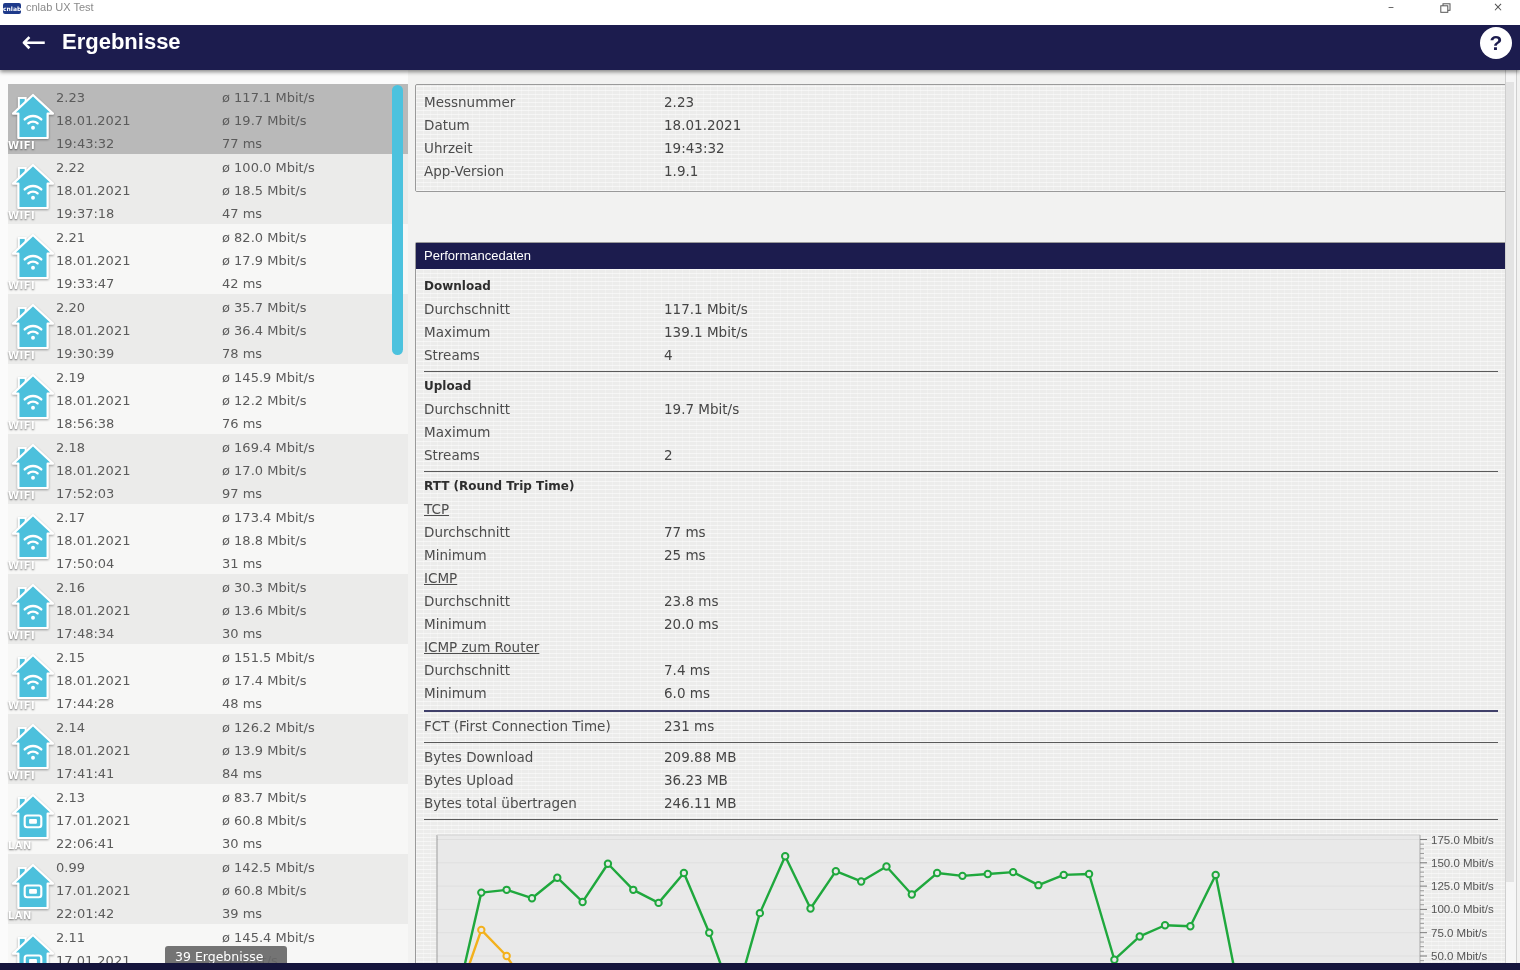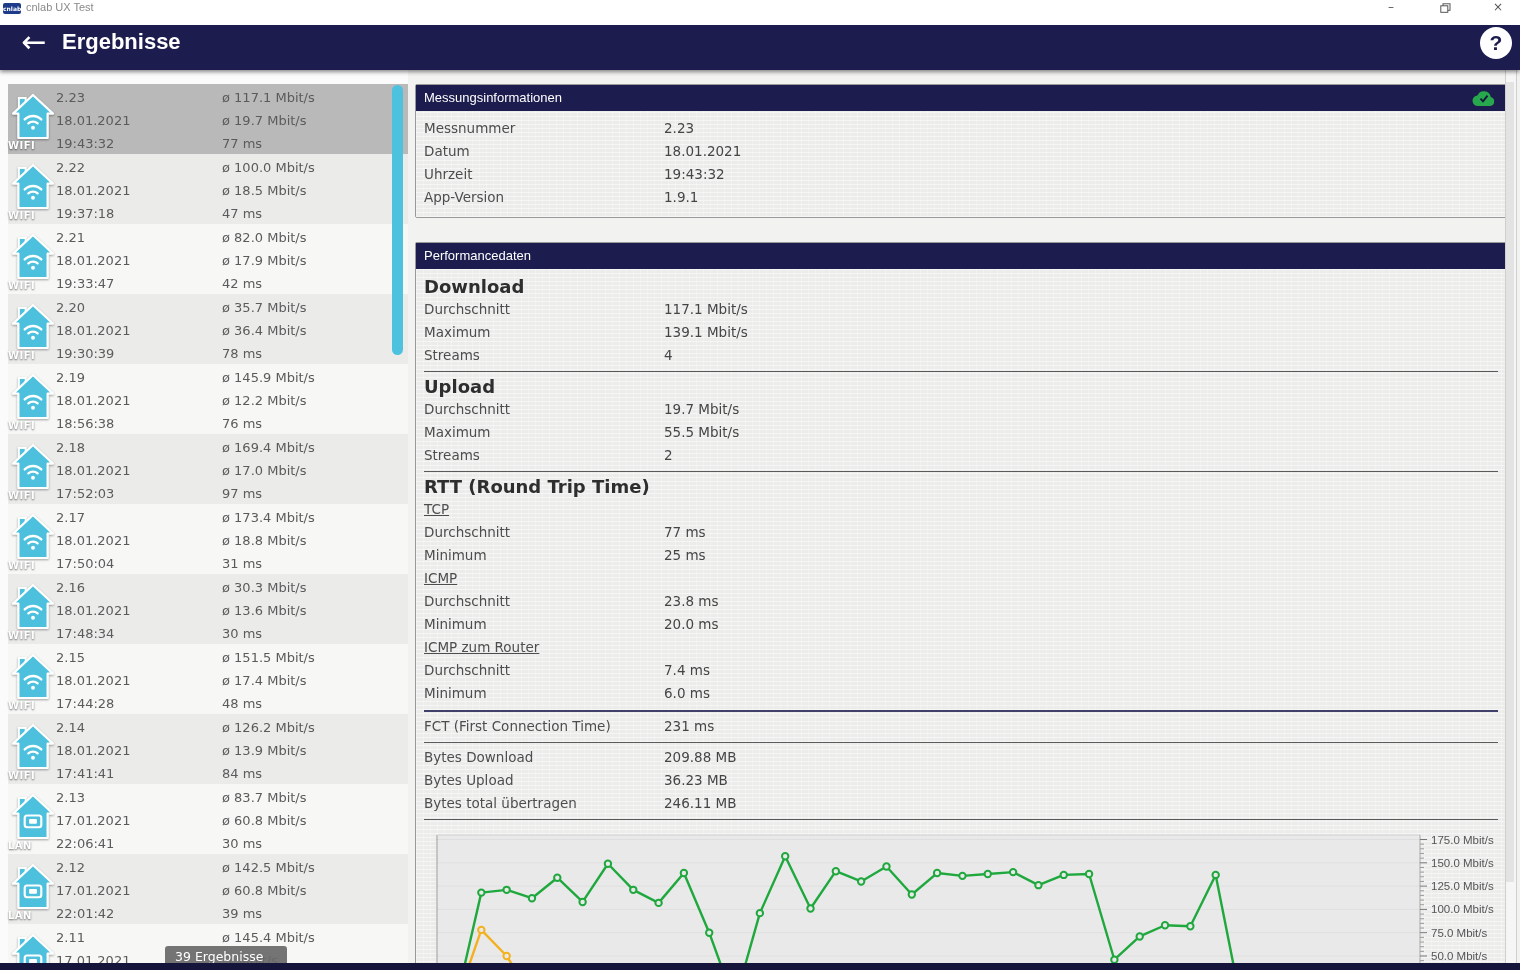--- a/index.html
+++ b/index.html
@@ -41,21 +41,21 @@
   #main{position:absolute;left:408px;top:70px;width:1112px;height:900px;background:#f2f2f1;}
   .panel{position:absolute;left:7px;width:1090px;border:1px solid #9a9a9a;border-radius:2px;background:#ececeb;}
   .panel-header{height:26px;background:#1c1c4e;color:#fff;font-size:13px;line-height:26px;padding-left:8px;position:relative;
                 font-family:"Liberation Sans",sans-serif;}
   .panel-body{padding:6px 8px 8px 8px;color:#4d4d4d;font-size:13.5px;}
   #info-panel{top:14px;}
   #perf-panel{top:172px;height:790px;border-bottom:none;}
   .p-row{display:flex;height:23px;line-height:23px;align-items:center;}
   .p-row .lbl{width:240px;flex:none;}
   .p-row .val{flex:1;color:#454545;}
-  .p-bold{height:23px;line-height:23px;font-weight:bold;color:#2e2e2e;font-size:18px;}
+  .p-bold{height:23px;line-height:23px;font-weight:bold;color:#2e2e2e;font-size:12px;}
   .p-link{height:23px;line-height:23px;color:#4d4d4d;text-decoration:underline;cursor:pointer;width:max-content;}
   .p-div{border-top:1px solid #5a5a5a;margin:4px 0 3px 0;}
   .p-div2{border-top:2px solid #40406a;margin:5px 0 3px 0;}
   #chart-wrap{margin-top:4px;height:170px;}
   
   #main-scrollbar{position:absolute;left:1505px;top:70px;width:10px;height:893px;background:#f6f6f6;
                   border-left:1px solid #cfcfcf;border-right:1px solid #cfcfcf;z-index:8;}
   #main-scrollbar .thumb{position:absolute;left:0px;top:12px;width:8px;height:800px;background:#e3e3e3;}
   #bottombar{position:absolute;left:0;top:963px;width:1520px;height:7px;background:#15153c;z-index:30;}
   [data-interactable="true"]{cursor:pointer;}
@@ -216,21 +216,21 @@
     <div class="c2" data-interactable="false"><span>ø 83.7 Mbit/s</span><br><span>ø 60.8 Mbit/s</span><br><span>30 ms</span></div>
   </div>
       <div class="res-item texture alt-b" data-interactable="true">
     <span class="ricon" data-interactable="false"><svg width="42" height="48" viewBox="0 0 43 49" style="filter:drop-shadow(0 1px 1px rgba(0,0,0,.35));">
             <rect x="7" y="5" width="7" height="13" fill="#4cc0dc" stroke="#fff" stroke-width="2"></rect>
             <polygon points="21.5,2 42,21 36.5,21 36.5,46 6.5,46 6.5,21 1,21" fill="#4cc0dc" stroke="#fff" stroke-width="2.3" stroke-linejoin="round"></polygon>
             <rect x="13" y="23" width="17" height="12" rx="2.5" fill="none" stroke="#fff" stroke-width="2.2"></rect>
             <rect x="17.5" y="26.5" width="8" height="5" rx="1" fill="#fff"></rect>
           </svg></span>
     <span class="icon-label" data-interactable="false">LAN</span>
-    <div class="c1" data-interactable="false"><span>2.12</span><br><span>17.01.2021</span><br><span>22:01:42</span></div>
+    <div class="c1" data-interactable="false"><span>0.99</span><br><span>17.01.2021</span><br><span>22:01:42</span></div>
     <div class="c2" data-interactable="false"><span>ø 142.5 Mbit/s</span><br><span>ø 60.8 Mbit/s</span><br><span>39 ms</span></div>
   </div>
       <div class="res-item texture alt-a" data-interactable="true">
     <span class="ricon" data-interactable="false"><svg width="42" height="48" viewBox="0 0 43 49" style="filter:drop-shadow(0 1px 1px rgba(0,0,0,.35));">
             <rect x="7" y="5" width="7" height="13" fill="#4cc0dc" stroke="#fff" stroke-width="2"></rect>
             <polygon points="21.5,2 42,21 36.5,21 36.5,46 6.5,46 6.5,21 1,21" fill="#4cc0dc" stroke="#fff" stroke-width="2.3" stroke-linejoin="round"></polygon>
             <rect x="13" y="23" width="17" height="12" rx="2.5" fill="none" stroke="#fff" stroke-width="2.2"></rect>
             <rect x="17.5" y="26.5" width="8" height="5" rx="1" fill="#fff"></rect>
           </svg></span>
 
@@ -238,27 +238,20 @@
     <div class="c2" data-interactable="false"><span>ø 145.4 Mbit/s</span><br><span>.1 Mbit/s</span><br><span></span></div>
   </div>
     </div>
   <div id="sb-scrollbar" data-interactable="true"></div>
   <div id="results-badge" data-interactable="false">39 Ergebnisse</div>
 </div>
 
 <div id="main" class="texture" data-interactable="false">
 
   <div class="panel" id="info-panel" data-interactable="false">
-    <div class="panel-header" data-interactable="false">
-      <span data-interactable="false">Messungsinformationen</span>
-      <svg data-interactable="false" width="24" height="17" viewBox="0 0 24 17" style="position:absolute;right:10px;top:5px;">
-        <path d="M6 16 a5.2 5.2 0 0 1 -0.6 -10.4 a7 7 0 0 1 13.4 1.4 a4.6 4.6 0 0 1 -0.6 9 Z" fill="#27a84d"></path>
-        <polyline points="8.5,8.6 11,11.4 15.5,5.6" fill="none" stroke="#14143c" stroke-width="1.8"></polyline>
-      </svg>
-    </div>
     <div class="panel-body texture" data-interactable="false" id="info-rows">
         <div class="p-row" data-interactable="false">
       <span class="lbl" data-interactable="false">Messnummer</span>
       <span class="val" data-interactable="false">2.23</span>
     </div>
         <div class="p-row" data-interactable="false">
       <span class="lbl" data-interactable="false">Datum</span>
       <span class="val" data-interactable="false">18.01.2021</span>
     </div>
         <div class="p-row" data-interactable="false">
@@ -291,21 +284,20 @@
           <span class="val" data-interactable="false">4</span>
         </div>
         <div class="p-div" data-interactable="false"></div>
         <div class="p-bold" data-interactable="false">Upload</div>
         <div class="p-row" data-interactable="false">
           <span class="lbl" data-interactable="false">Durchschnitt</span>
           <span class="val" data-interactable="false">19.7 Mbit/s</span>
         </div>
         <div class="p-row" data-interactable="false">
           <span class="lbl" data-interactable="false">Maximum</span>
-          <span class="val" data-interactable="false">55.5 Mbit/s</span>
         </div>
         <div class="p-row" data-interactable="false">
           <span class="lbl" data-interactable="false">Streams</span>
           <span class="val" data-interactable="false">2</span>
         </div>
         <div class="p-div" data-interactable="false"></div>
         <div class="p-bold" data-interactable="false">RTT (Round Trip Time)</div>
         <div class="p-link" data-interactable="true">TCP</div>
         <div class="p-row" data-interactable="false">
           <span class="lbl" data-interactable="false">Durchschnitt</span>

